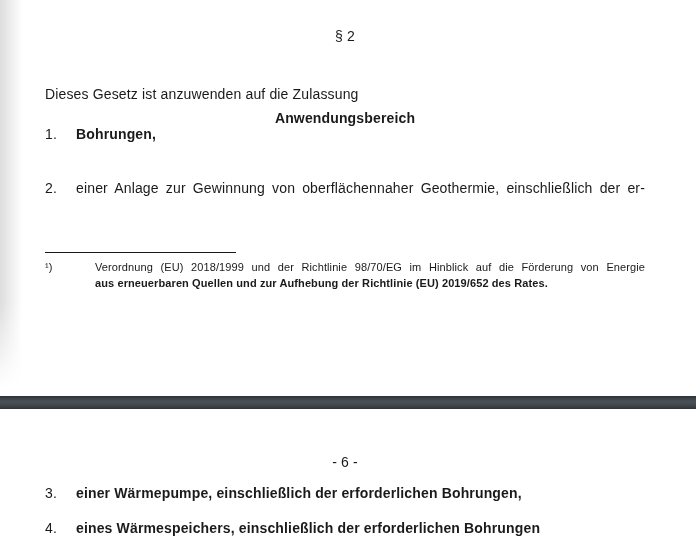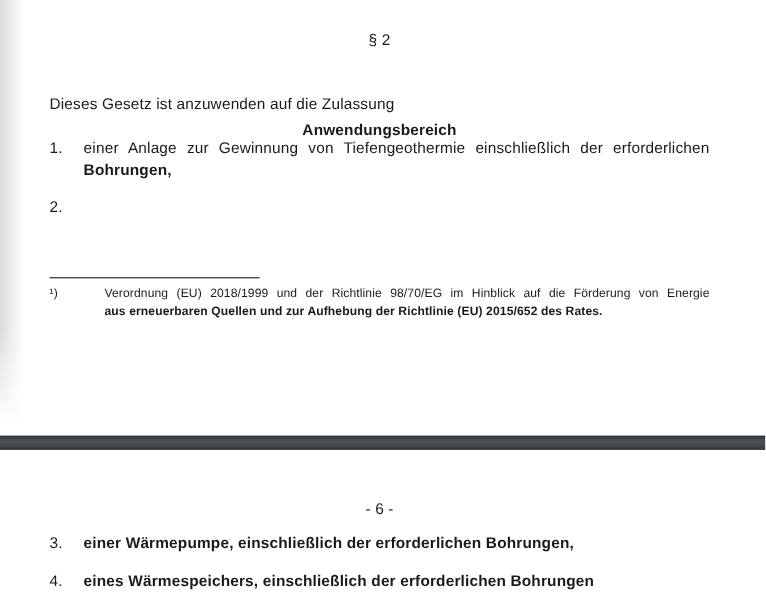--- a/index.html
+++ b/index.html
@@ -97,38 +97,38 @@
 
     <div class="centered pos-section-number">§ 2</div>
 
     <div class="centered bold pos-section-title">Anwendungsbereich</div>
 
     <div class="intro pos-intro">Dieses Gesetz ist anzuwenden auf die Zulassung</div>
 
     <div class="list-item pos-item1">
       <span class="list-num">1.</span>
       <span class="list-text">
-        <span class="jline">einer Anlage zur Gewinnung von Tiefengeothermie einschließlich der erforderlichen</span>
         <span class="lline">Bohrungen,</span>
       </span>
     </div>
 
     <div class="list-item pos-item2">
       <span class="list-num">2.</span>
       <span class="list-text">
+        <span class="jline">einer Anlage zur Gewinnung von oberflächennaher Geothermie, einschließlich der er-</span>
       </span>
     </div>
 
     <div class="footnote-rule"></div>
 
     <div class="footnote">
       <span class="footnote-marker">¹)</span>
       <span class="footnote-text">
         <span class="jline">Verordnung (EU) 2018/1999 und der Richtlinie 98/70/EG im Hinblick auf die Förderung von Energie</span>
-        <span class="lline">aus erneuerbaren Quellen und zur Aufhebung der Richtlinie (EU) 2015/652 des Rates.</span>
+        <span class="lline">aus erneuerbaren Quellen und zur Aufhebung der Richtlinie (EU) 2019/652 des Rates.</span>
       </span>
     </div>
   </div>
 
   <div class="page-break-bar"></div>
 
   <div>
     <div class="centered pos-page-number">- 6 -</div>
 
     <div class="list-item pos-item3">

